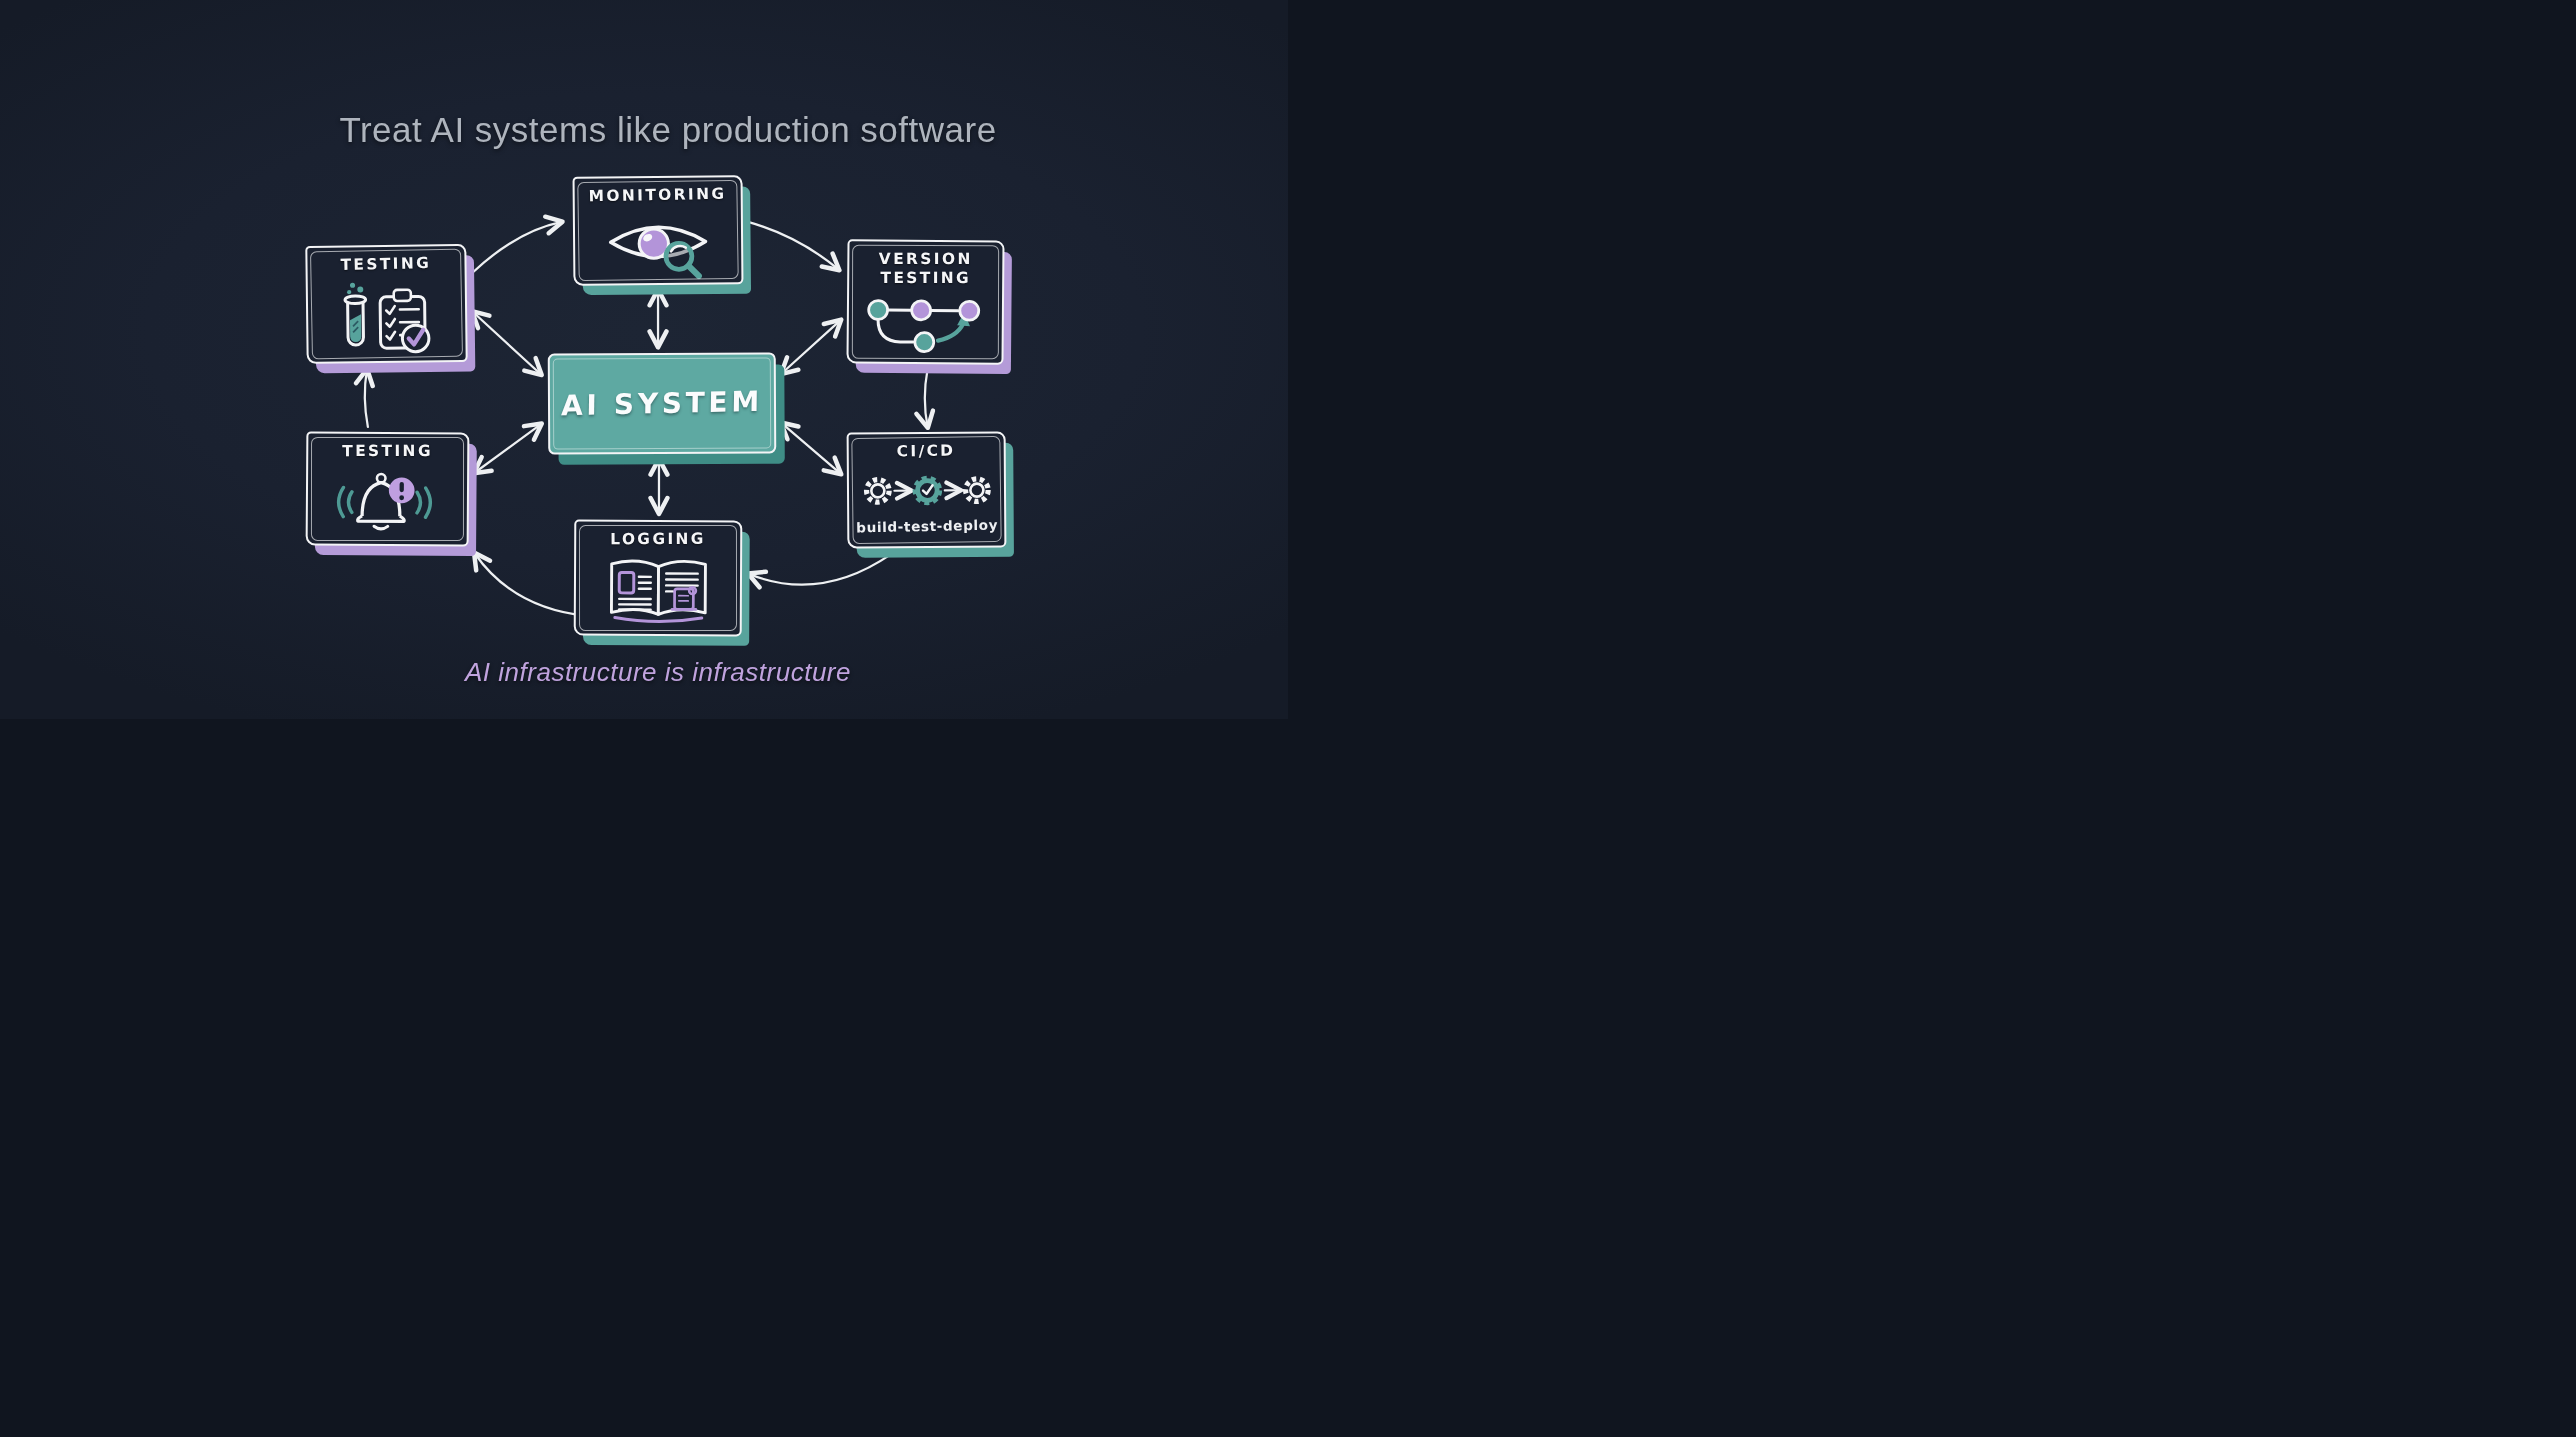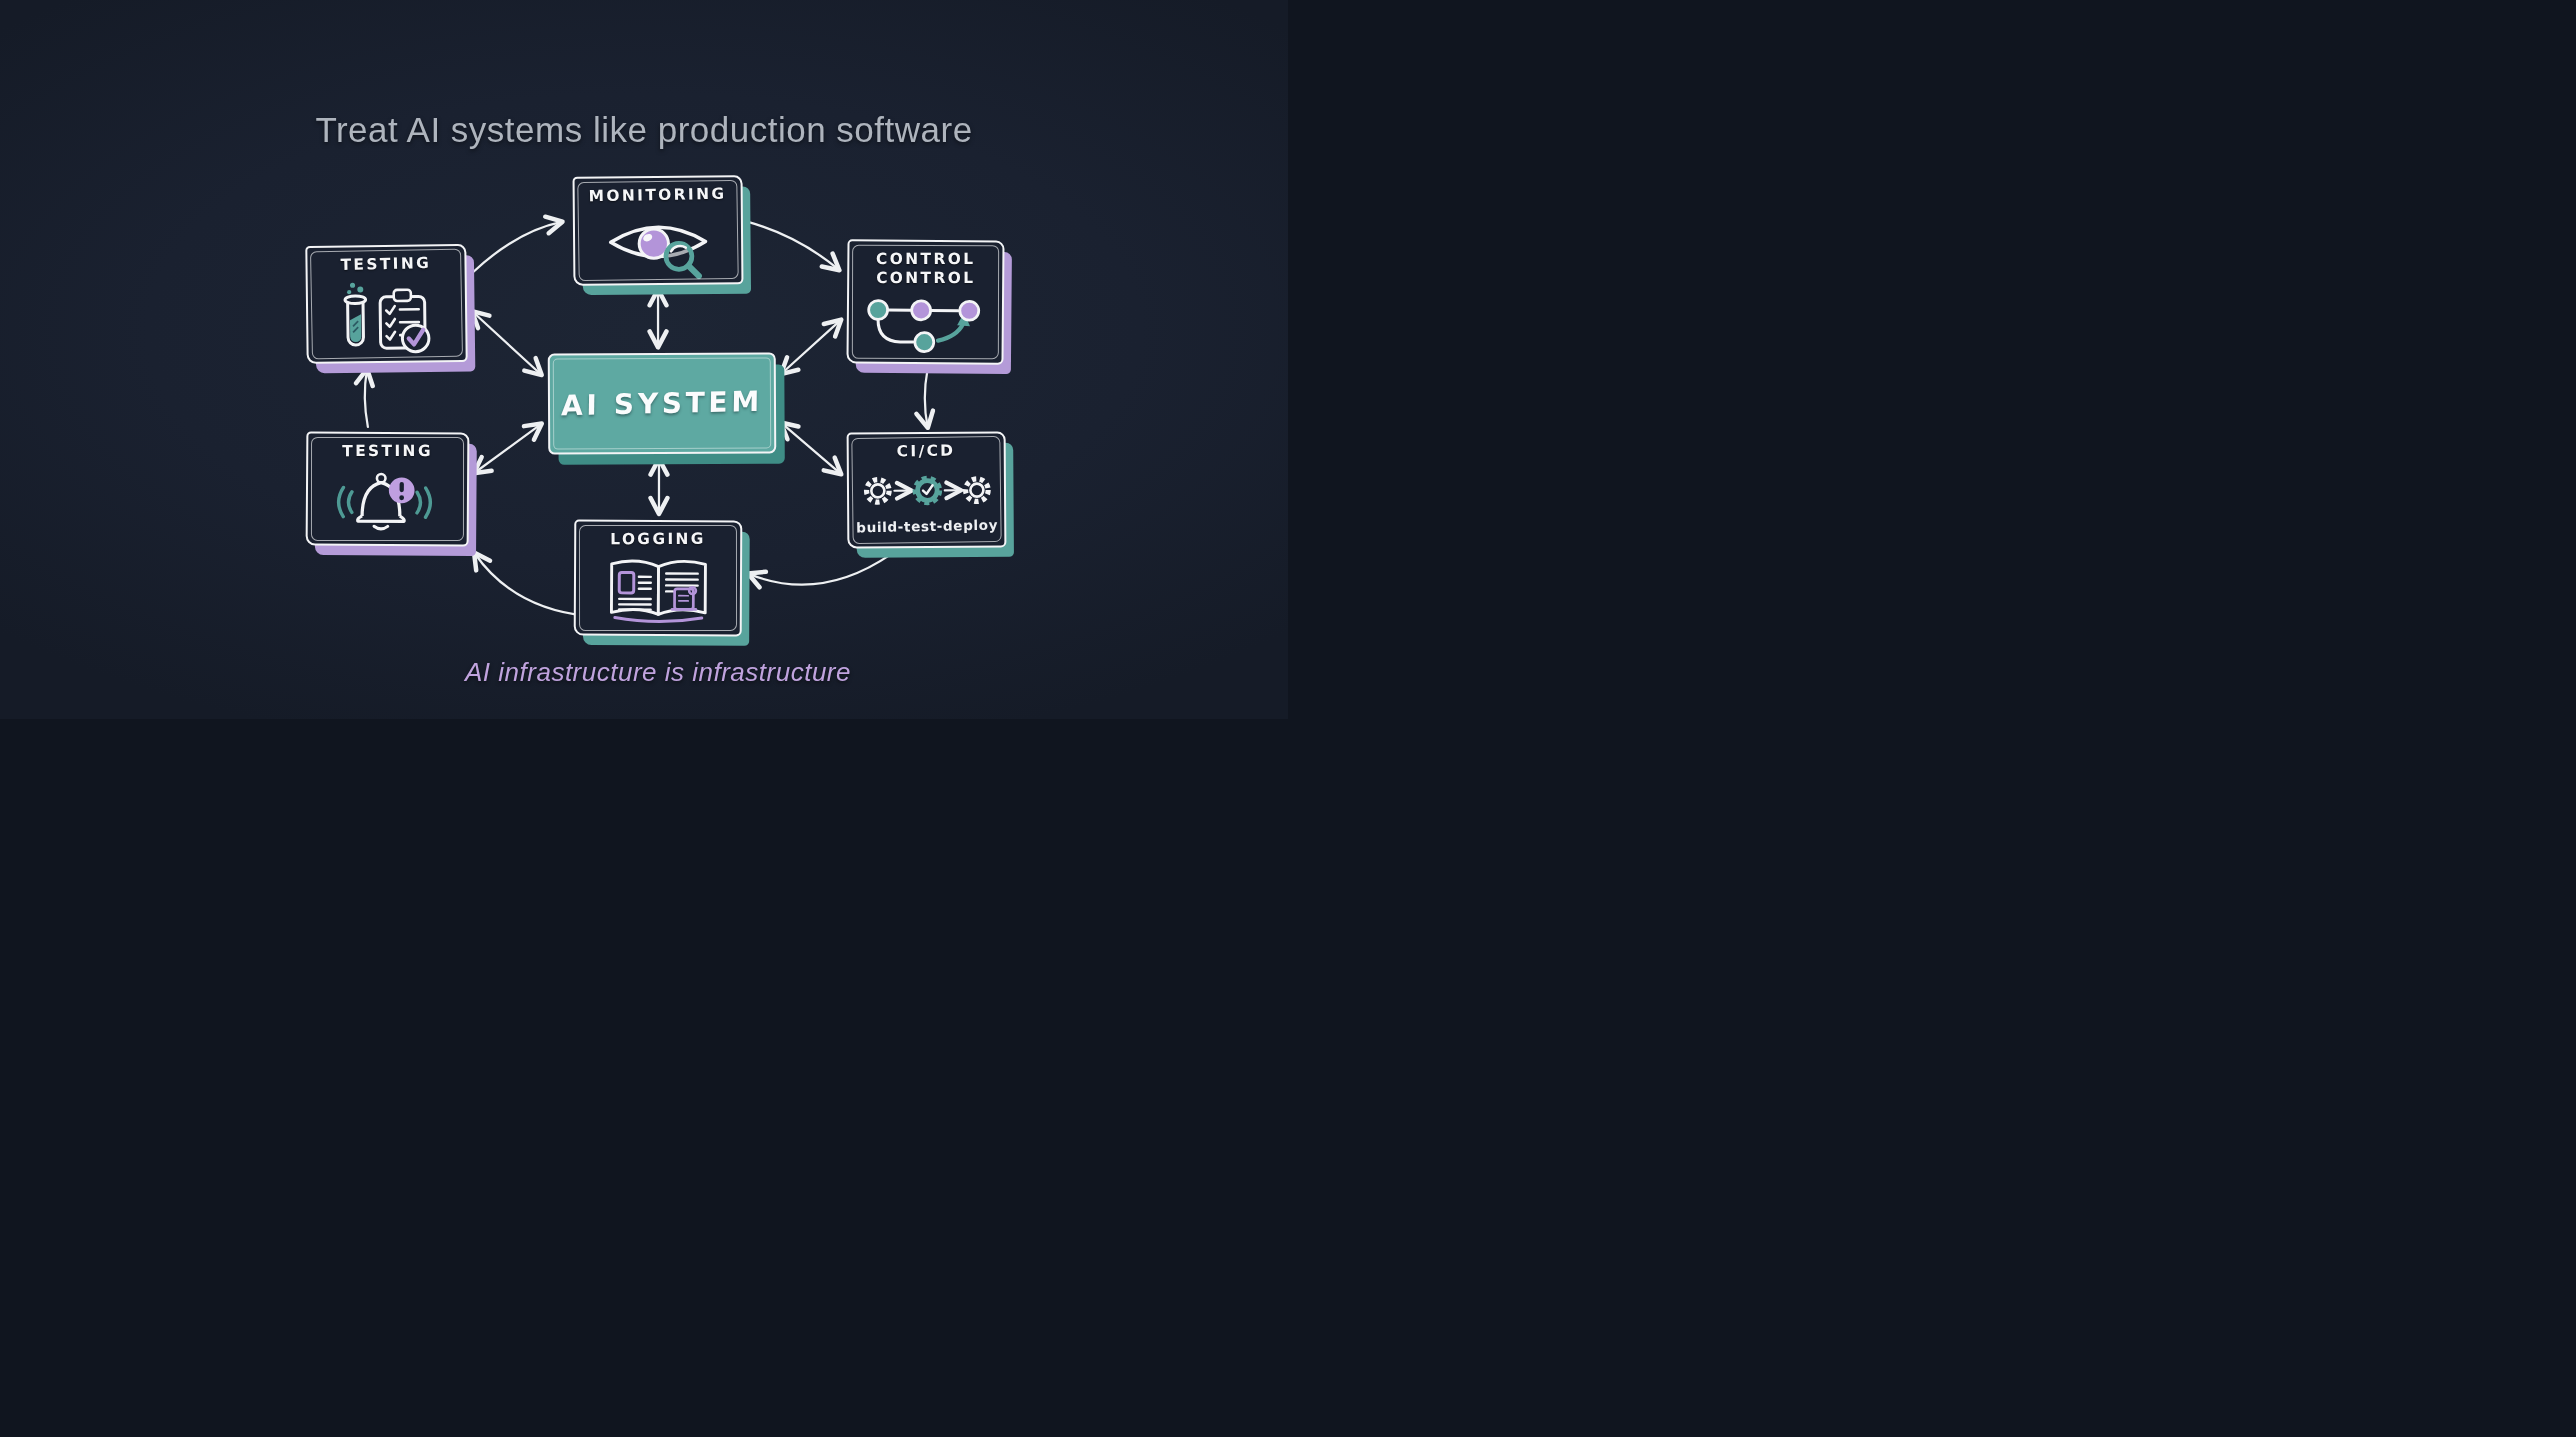--- a/index.html
+++ b/index.html
@@ -11,21 +11,21 @@
   
   .title{
     position:absolute;top:26px;left:0;width:100%;text-align:center;
     font-family:"DejaVu Serif", serif;font-size:54px;font-weight:700;color:#f5f4f2;
     letter-spacing:0.9px;text-shadow:0 2.8px 7.5px rgba(0,0,0,.65);
   }
   .title .accent{font-style:italic;}
   .subtitle{
     position:absolute;top:110px;left:0;width:100%;text-align:center;
     font-family:"Liberation Sans", sans-serif;font-size:35px;font-weight:400;
-    color:#aeb4bd;letter-spacing:0.5px;text-shadow:0 1.9px 4.7px rgba(0,0,0,.5);
+    color:#aeb4bd;letter-spacing:0.5px;text-shadow:0 1.9px 4.7px rgba(0,0,0,.5);padding-left:24px;
   }
   
   .node{
     position:absolute;box-sizing:border-box;
     background:#1a2130;border:2.3px solid #f3f4f6;
     border-radius:4.7px 8.4px 5.6px 9.4px;
     display:flex;flex-direction:column;align-items:center;justify-content:flex-start;
     padding-top:8.4px;z-index:2;
   }
   .node::before{
@@ -132,21 +132,21 @@
       <polyline points="69,53 73,57 79,48" fill="none" stroke="#f3f4f6" stroke-width="3" stroke-linecap="round" stroke-linejoin="round"></polyline>
       <line x1="85" y1="52" x2="107" y2="52" stroke="#f3f4f6" stroke-width="3" stroke-linecap="round"></line>
       <polyline points="69,68 73,72 79,63" fill="none" stroke="#f3f4f6" stroke-width="3" stroke-linecap="round" stroke-linejoin="round"></polyline>
       <line x1="85" y1="67" x2="91" y2="67" stroke="#f3f4f6" stroke-width="3" stroke-linecap="round"></line>
       <circle cx="103" cy="71" r="15.5" fill="#1a2130" stroke="#f3f4f6" stroke-width="3.5"></circle>
       <polyline points="95,71 101,78 112,61" fill="none" stroke="#b394d9" stroke-width="5" stroke-linecap="round" stroke-linejoin="round"></polyline>
     </svg>
   </div>
 
   <div class="node purple node-version-control">
-    <div class="node-label" style="width:103px">CONTROL CONTROL</div>
+    <div class="node-label" style="width:103px">VERSION TESTING</div>
     <svg class="node-icon" width="129" height="64" viewBox="0 0 150 74">
       <path d="M31,20 H59" stroke="#f3f4f6" stroke-width="3.5" stroke-linecap="round"></path>
       <path d="M81,20 H113" stroke="#f3f4f6" stroke-width="3.5" stroke-linecap="round"></path>
       <path d="M20,31 Q20,56 46,57 L61,57" fill="none" stroke="#f3f4f6" stroke-width="3.5" stroke-linecap="round"></path>
       <path d="M90,55 Q112,50 119,35" stroke="#57a39c" stroke-width="5" fill="none" stroke-linecap="round"></path>
       <path d="M112,37 L127,38 L120,22 Z" fill="#57a39c"></path>
       <circle cx="20" cy="20" r="11" fill="#57a39c" stroke="#f3f4f6" stroke-width="3.2"></circle>
       <circle cx="70" cy="20" r="11" fill="#b394d9" stroke="#f3f4f6" stroke-width="3.2"></circle>
       <circle cx="126" cy="20" r="11" fill="#b394d9" stroke="#f3f4f6" stroke-width="3.2"></circle>
       <circle cx="74" cy="57" r="11" fill="#57a39c" stroke="#f3f4f6" stroke-width="3.2"></circle>

